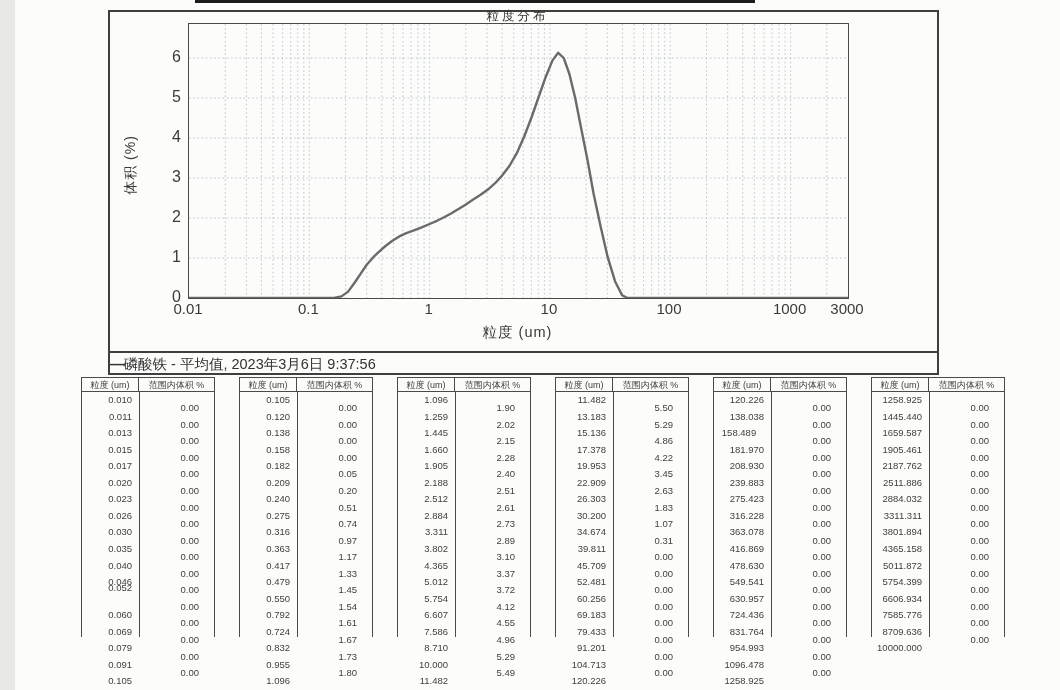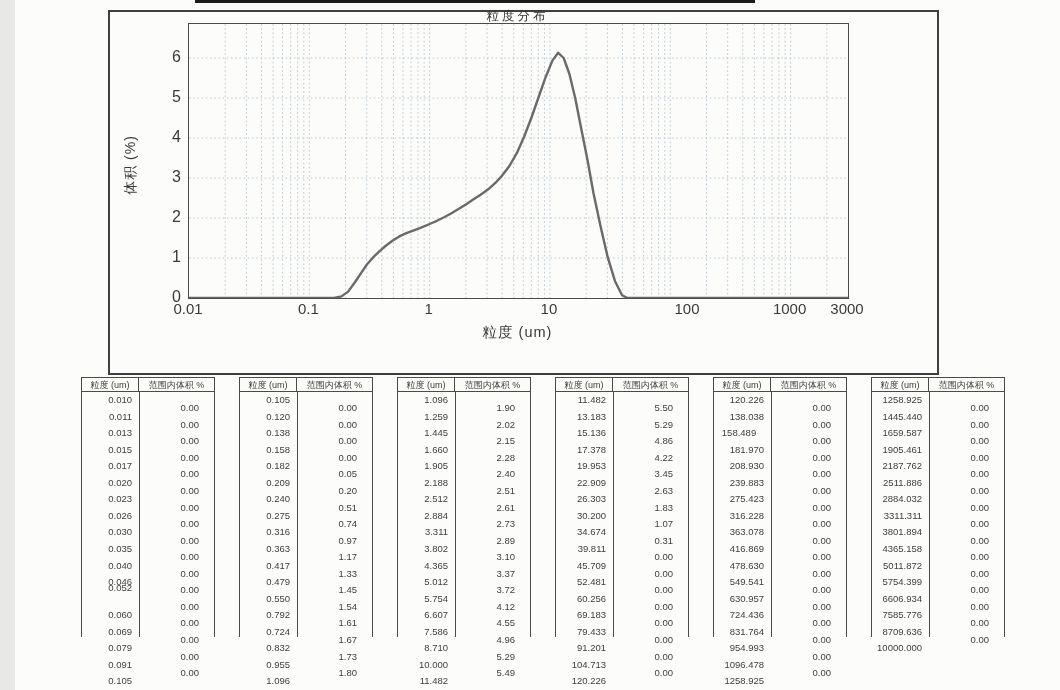--- a/index.html
+++ b/index.html
@@ -110,25 +110,30 @@
       <div class="ytick" style="left: 128px; top: 249px;">1</div>
       <div class="ytick" style="left: 128px; top: 209px;">2</div>
       <div class="ytick" style="left: 128px; top: 169px;">3</div>
       <div class="ytick" style="left: 128px; top: 129px;">4</div>
       <div class="ytick" style="left: 128px; top: 89px;">5</div>
       <div class="ytick" style="left: 128px; top: 49px;">6</div>
       <div class="xtick" style="left: 138px; top: 301px;">0.01</div>
       <div class="xtick" style="left: 258.319px; top: 301px;">0.1</div>
       <div class="xtick" style="left: 378.637px; top: 301px;">1</div>
       <div class="xtick" style="left: 498.956px; top: 301px;">10</div>
-      <div class="xtick" style="left: 637px; top: 301px;">100</div>
+      <div class="xtick" style="left: 619px; top: 301px;">100</div>
       <div class="xtick" style="left: 739.593px; top: 301px;">1000</div>
       <div class="xtick" style="left: 797px; top: 301px;">3000</div>
     </div>
 
+  <div class="legend-strip">
+    <div class="legend-text">
+      <span class="legend-swatch">—</span><span>磷酸铁 - 平均值, 2023年3月6日  9:37:56</span>
+    </div>
+  </div>
 
   <div id="tables">
       <div class="tgroup" style="left: 66px;">
         <div class="thead">
           <div class="th size">粒度 (um)</div>
           <div class="th vol">范围内体积 %</div>
         </div>
         <div class="tbody">
           <div class="vdiv"></div>
           <span class="num size" style="top: 3px;">0.010</span>

